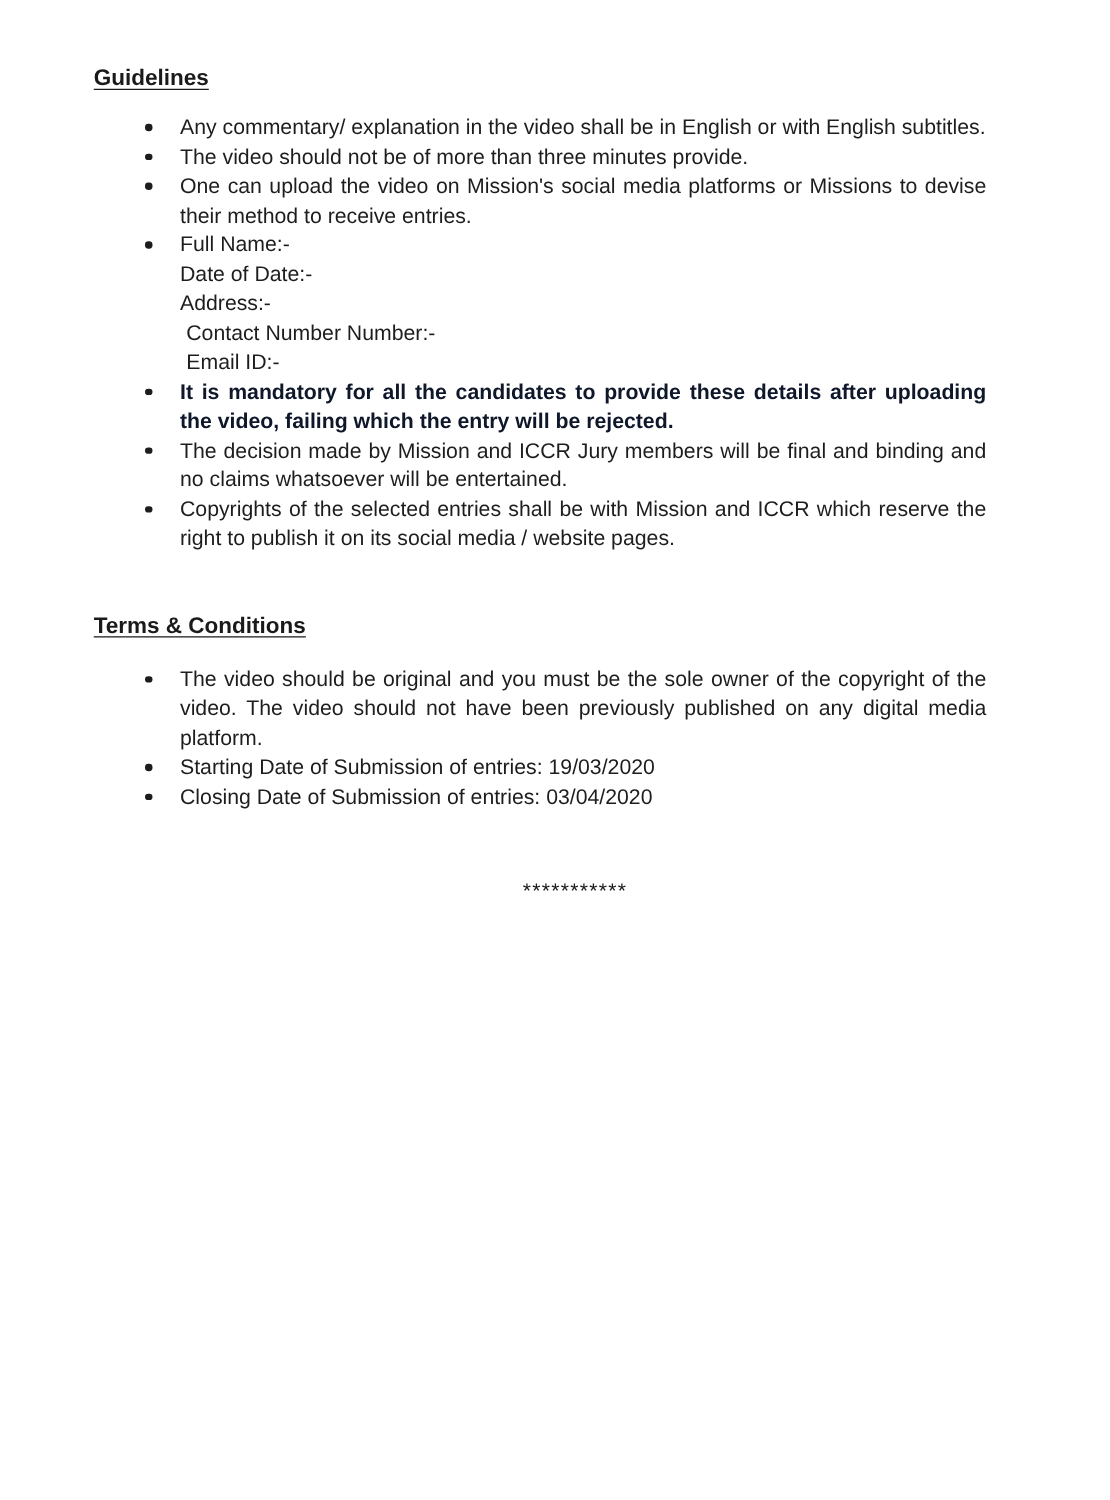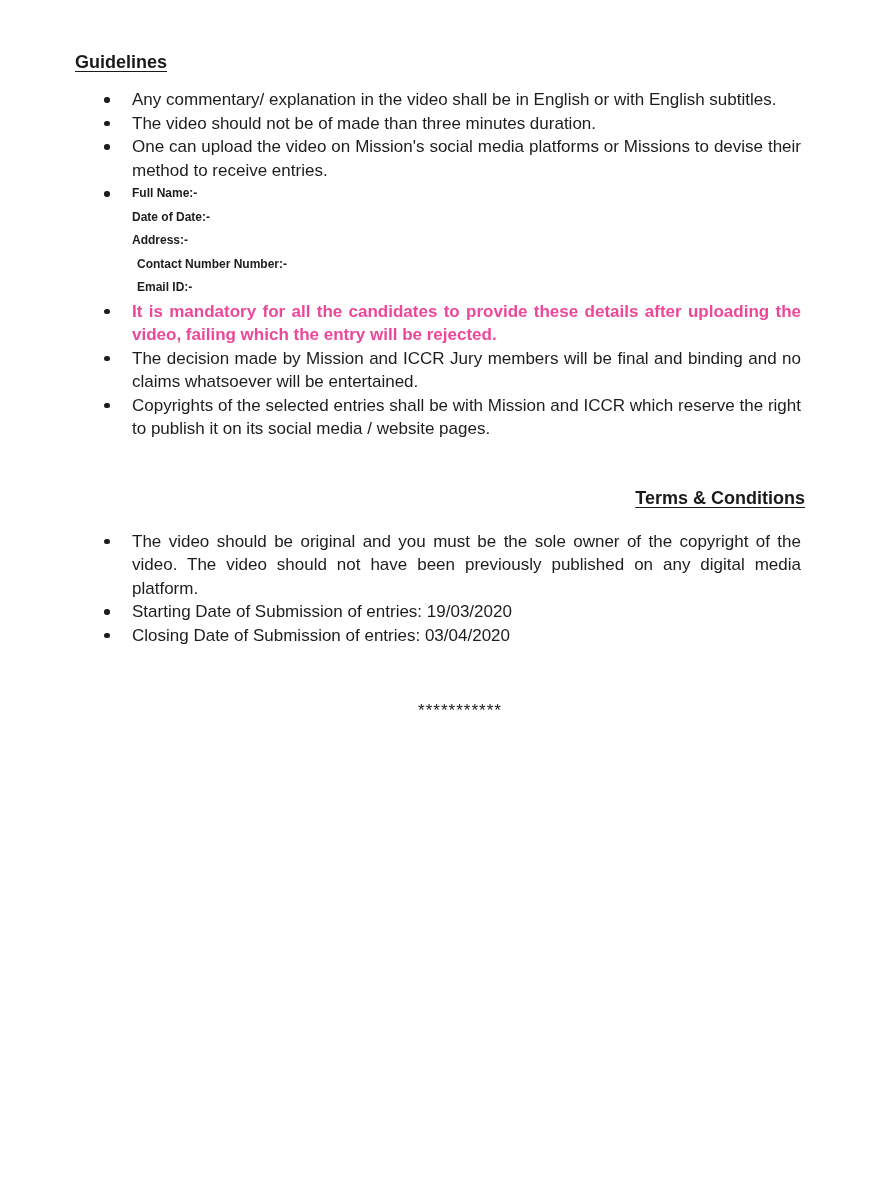--- a/index.html
+++ b/index.html
@@ -23,52 +23,51 @@
     margin: 0 0 14px 0;
     font-size: 18px;
     line-height: 24px;
     font-weight: bold;
     text-decoration: underline;
     text-underline-offset: 3px;
     color: #1a1a1a;
   }
   .bullet-list {
     list-style: none;
-    margin: 4px;
+    margin: 16px;
     padding: 0 0 0 53px;
   }
   .item {
     position: relative;
     font-size: 17px;
     line-height: 23.5px;
     text-align: justify;
   }
   .item-text { display: inline; }
   .bullet {
     position: absolute;
     left: -28px;
     top: 9px;
     width: 5.5px;
     height: 5.5px;
     border-radius: 50%;
     background: #1d1d1d;
   }
   .bold, .bold .item-text {
     font-weight: bold;
-    color: #ec4899;
+    color: #0f172a;
   }
   .detail {
     text-align: left;
-    font-size: 12px;
+    font-size: 17px;
     line-height: 23.5px;
-    font-weight: bold;
   }
   .indent-sm { padding-left: 5px; }
   .terms-section { margin-top: 45px; }
-  .terms-section .section-heading { margin-bottom: 20px; text-align: right; }
+  .terms-section .section-heading { margin-bottom: 20px; }
   .end-marker {
     margin-top: 54px;
     padding-left: 40px;
     text-align: center;
     font-size: 17px;
     letter-spacing: 1px;
     color: #1a1a1a;
   }
 </style>
 </head>
@@ -79,21 +78,21 @@
 
     <section>
       <h2 class="section-heading">Guidelines</h2>
       <ul class="bullet-list">
         <li class="item">
           <span class="bullet"></span>
           <span class="item-text">Any commentary/ explanation in the video shall be in English or with English subtitles.</span>
         </li>
         <li class="item">
           <span class="bullet"></span>
-          <span class="item-text">The video should not be of made than three minutes duration.</span>
+          <span class="item-text">The video should not be of more than three minutes provide.</span>
         </li>
         <li class="item">
           <span class="bullet"></span>
           <span class="item-text">One can upload the video on Mission's social media platforms or Missions to devise their method to receive entries.</span>
         </li>
         <li class="item">
           <span class="bullet"></span>
           <div class="detail">Full Name:-</div>
           <div class="detail">Date of Date:-</div>
           <div class="detail">Address:-</div>

